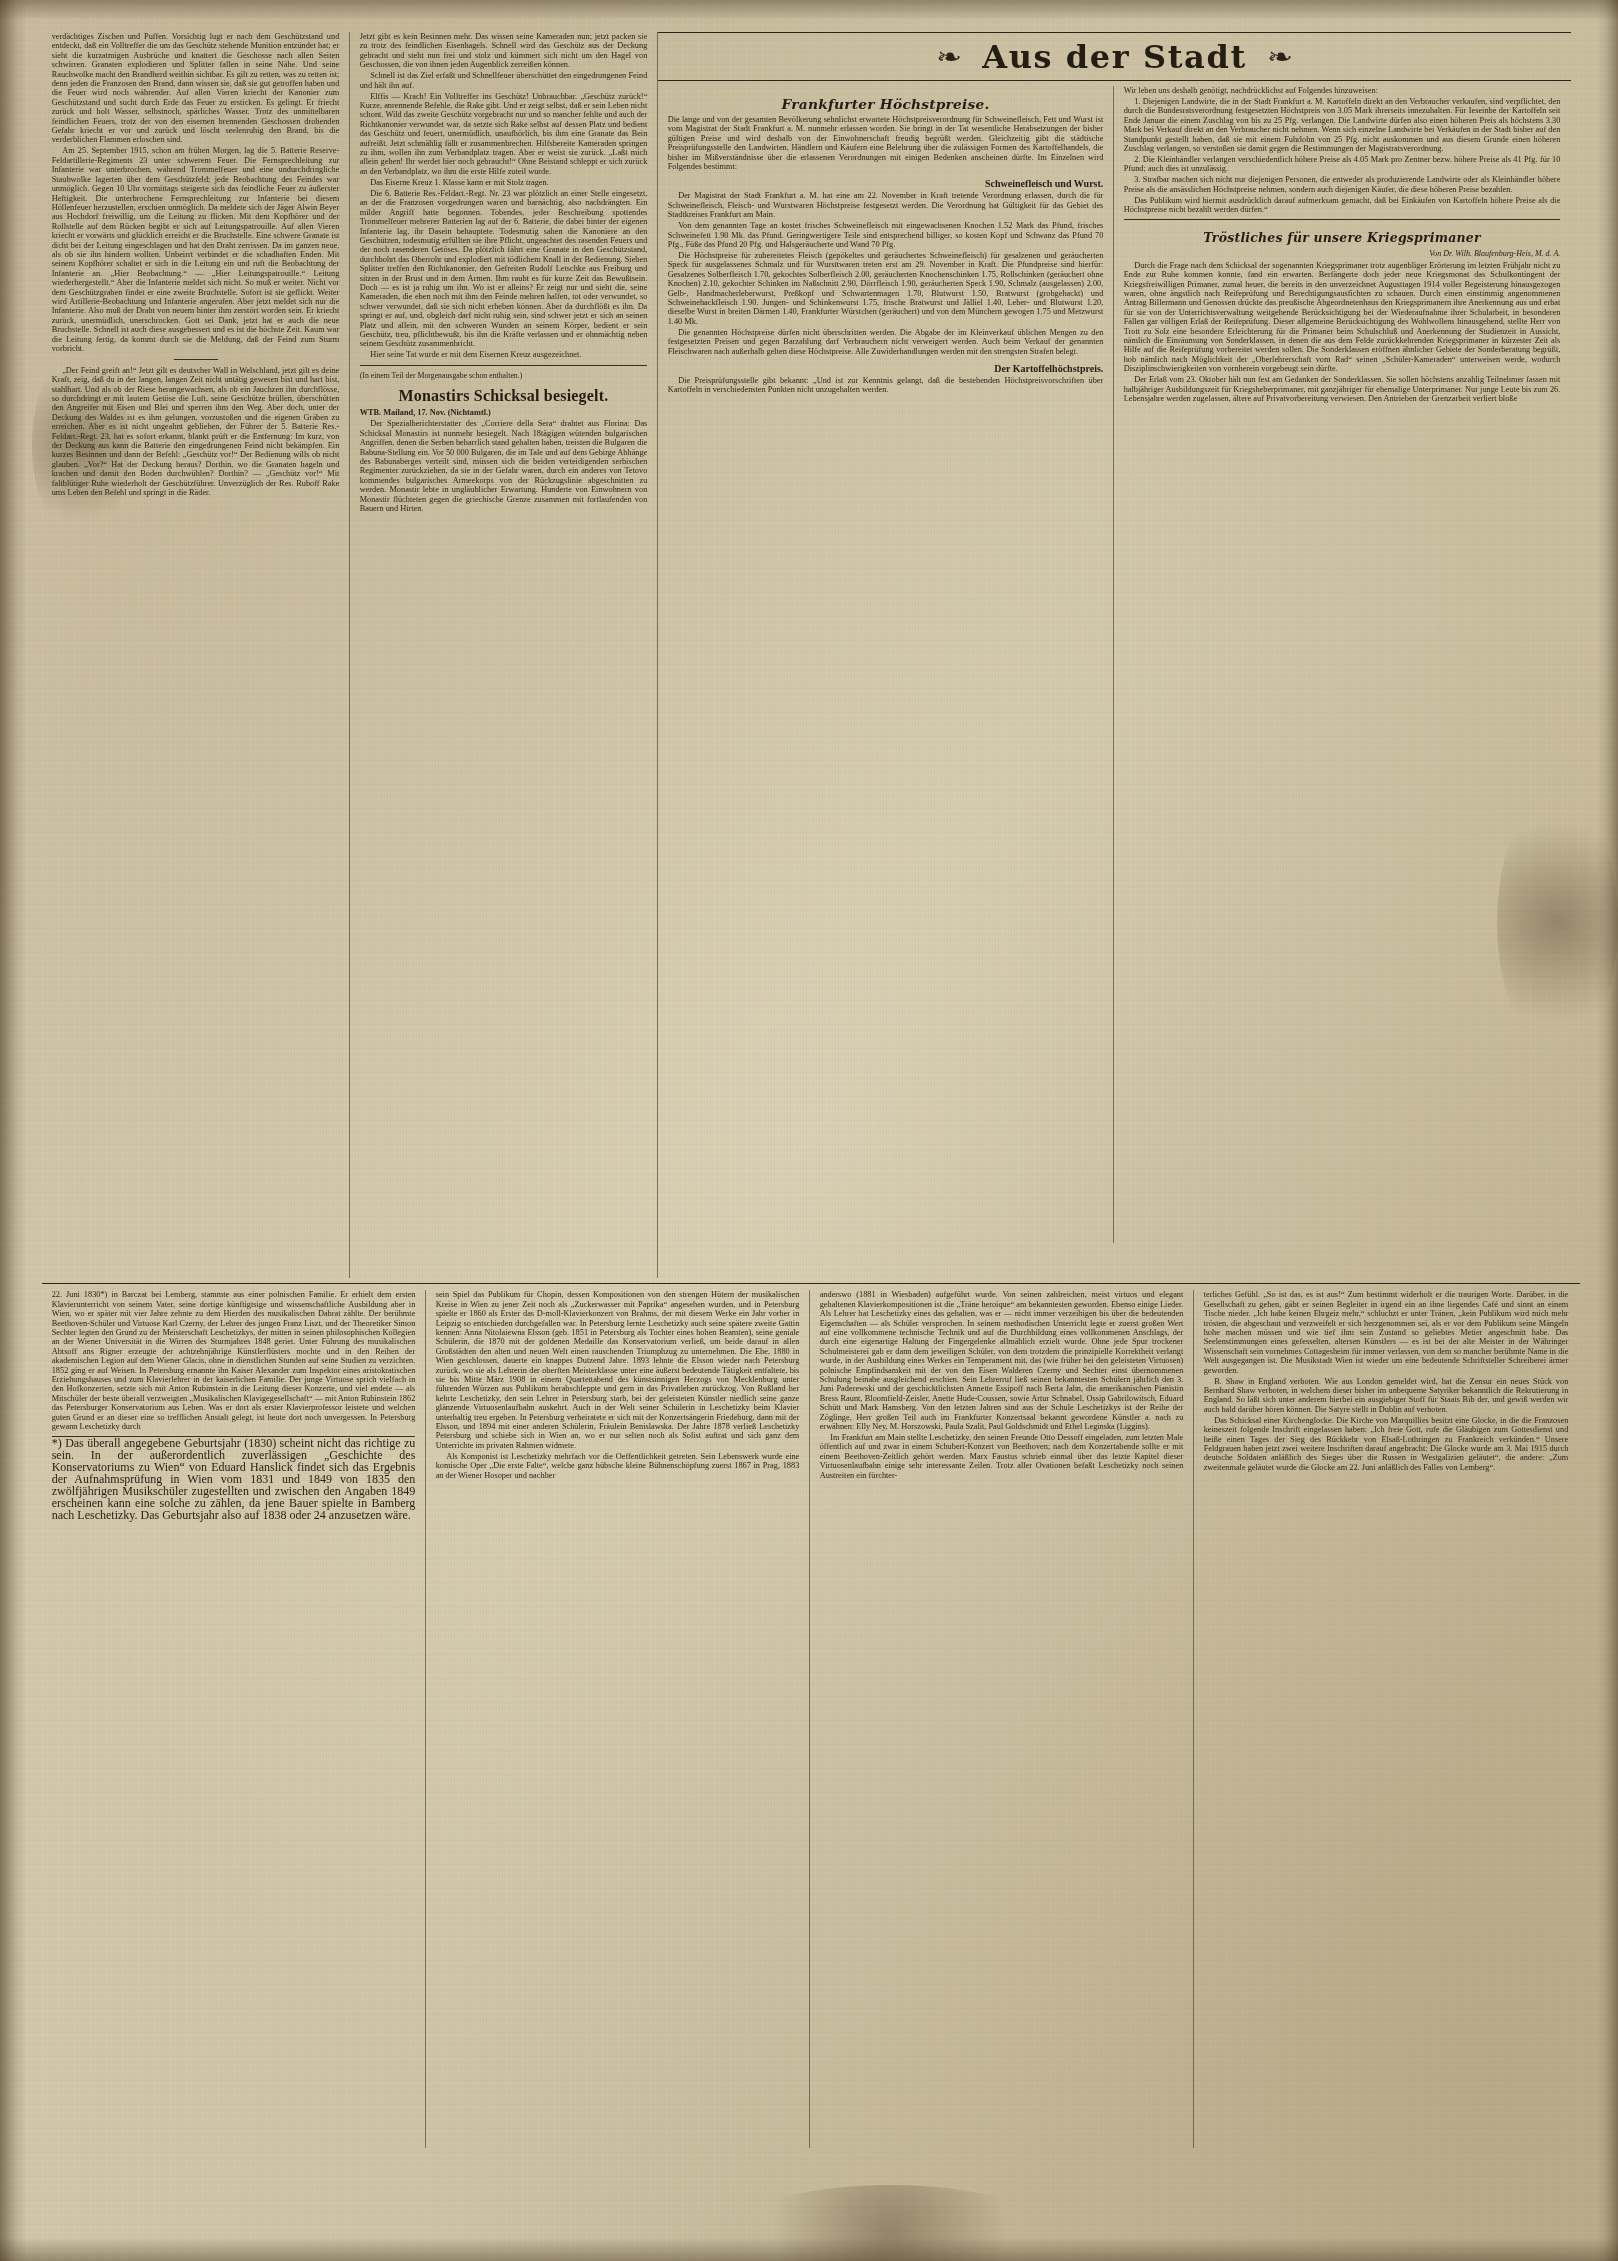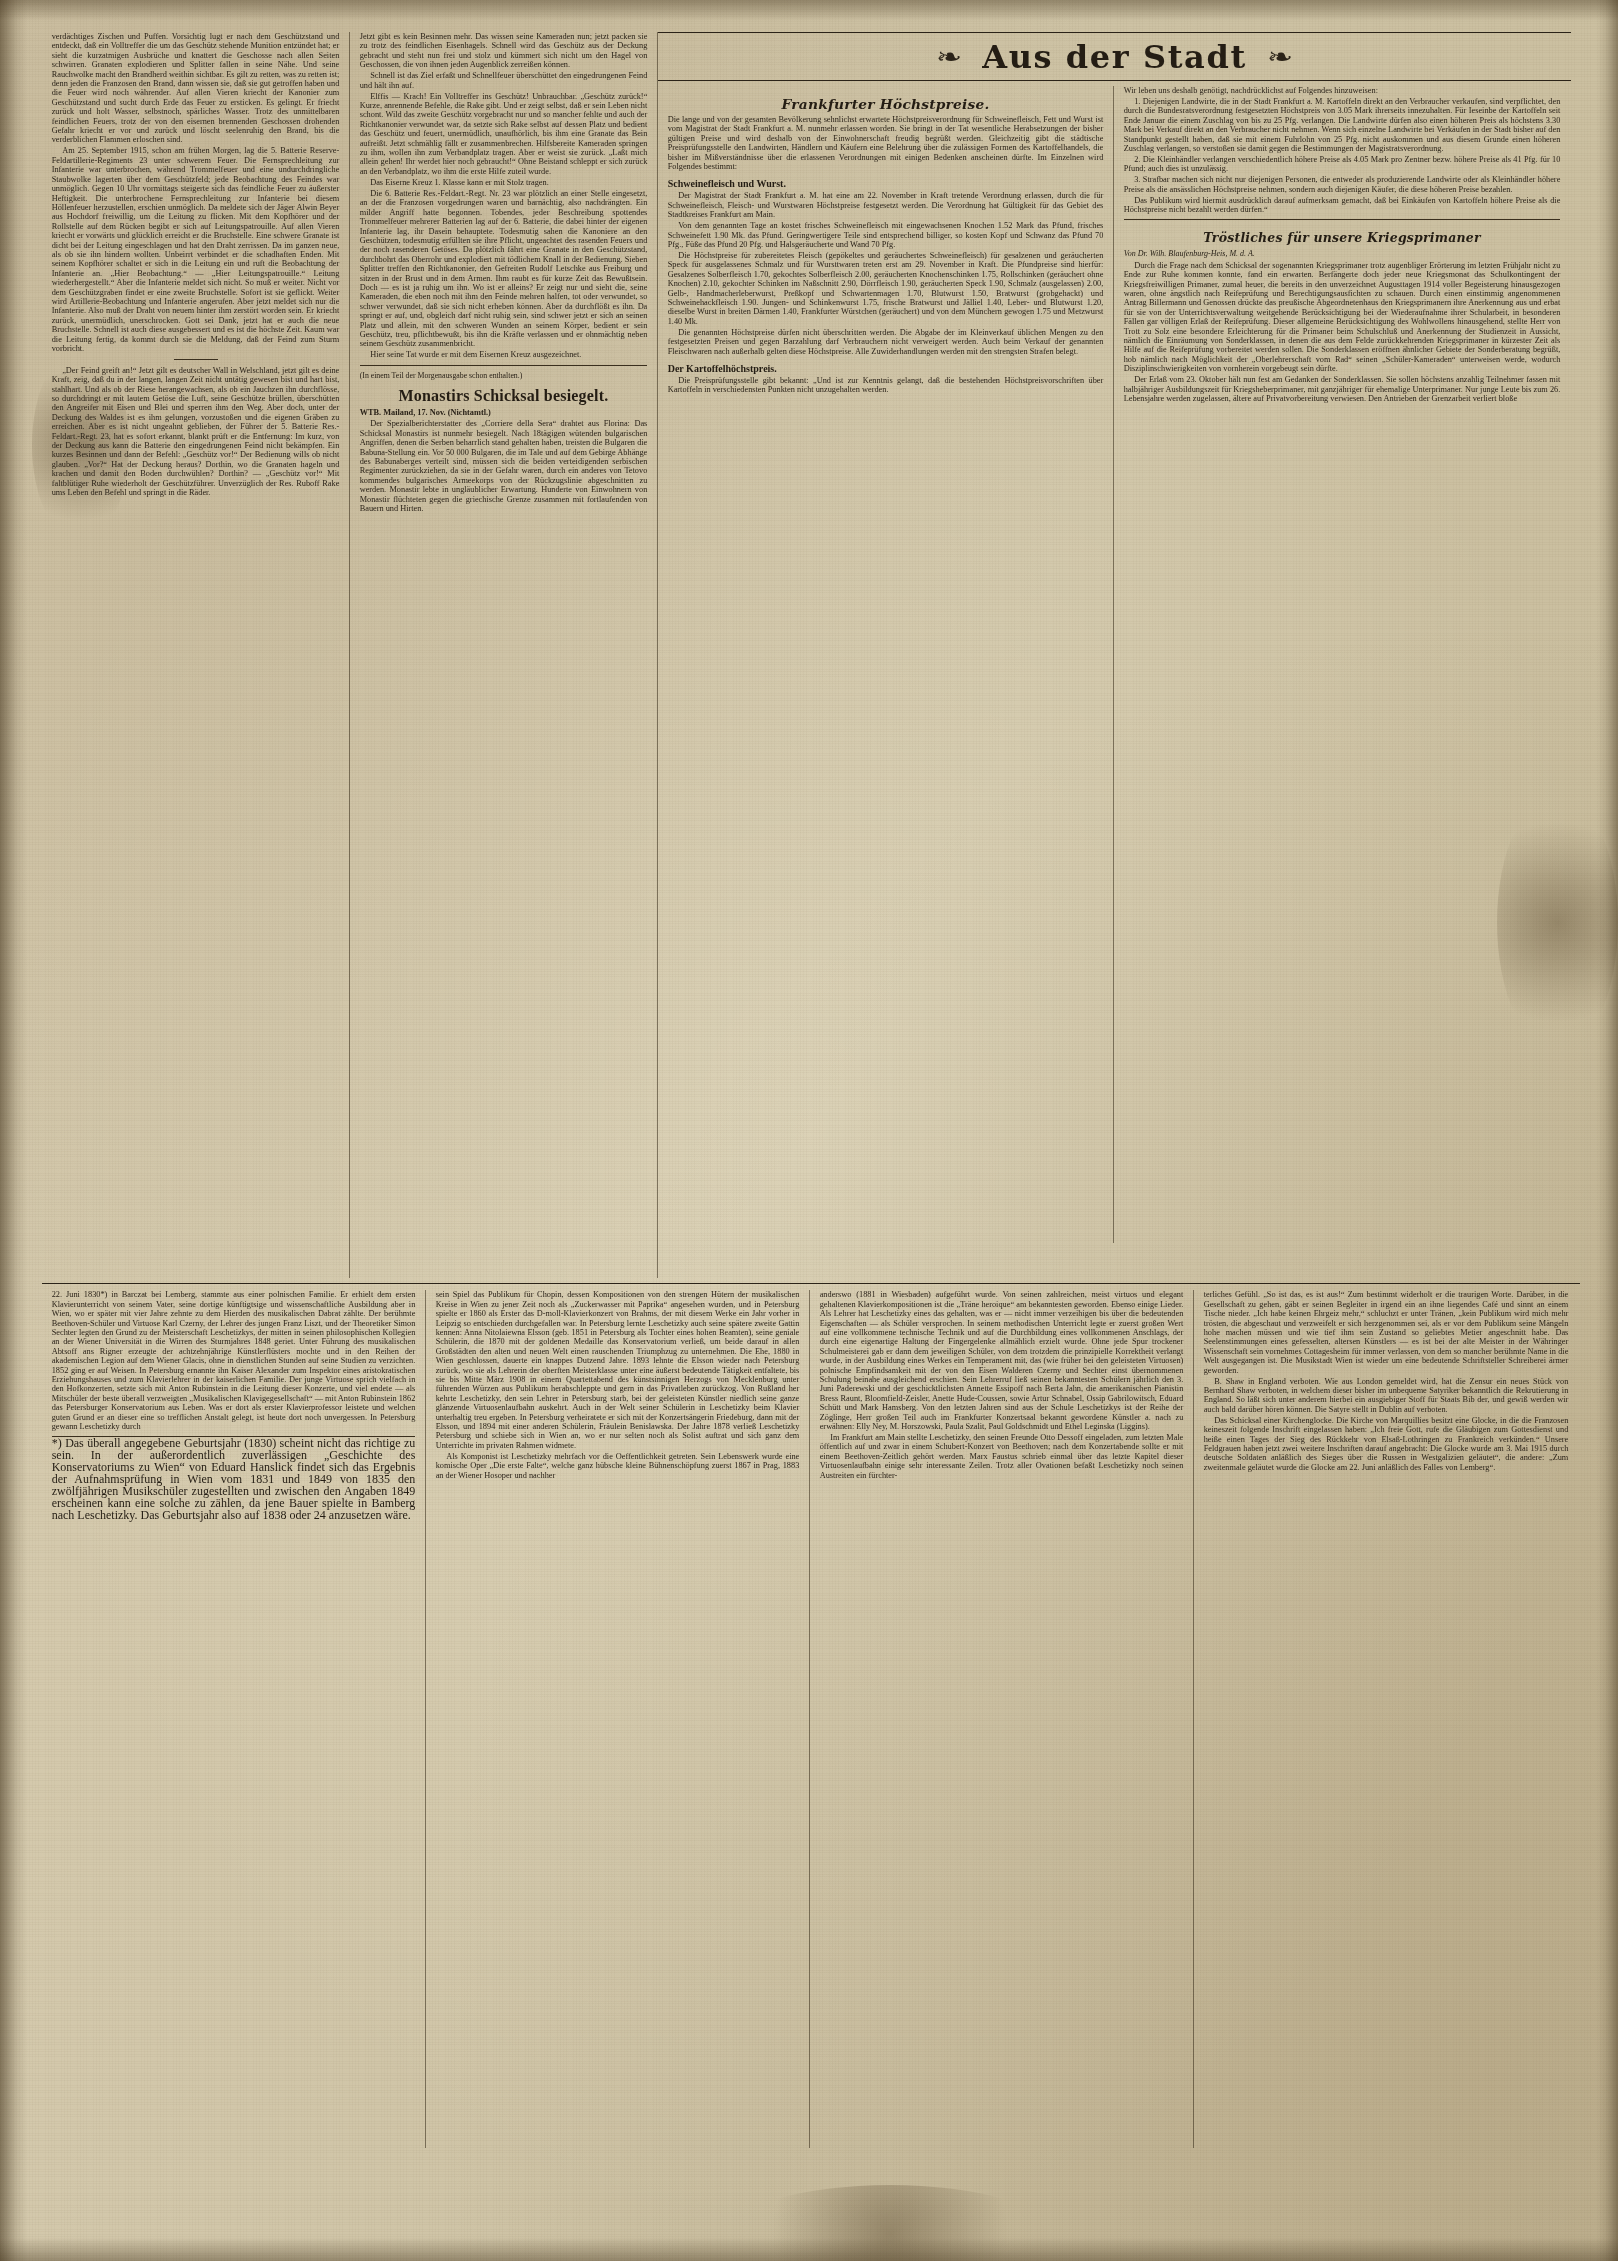--- a/index.html
+++ b/index.html
@@ -101,26 +101,26 @@
     letter-spacing:0.2px;
   }
   h3.sub.script{
     font-family:"DejaVu Serif", serif;
     font-style:italic;
     font-size:13.8px;
     margin-top:10px;
   }
   h4.subsm{
     margin:6.5px 0 2.4px 0;
-    text-align:left;
+    text-align:right;
     font-size:10px;
     font-weight:bold;
   }
   .byline{
-    text-align:left;font-size:8px;margin:0 0 3.2px 0;font-style:italic;
+    text-align:right;font-size:8px;margin:0 0 3.2px 0;font-style:italic;
   }
 
   
   .stadt-banner{
     border-top:1.6px solid #2b2318;
     border-bottom:1.6px solid #2b2318;
     height:47px;
     display:flex;align-items:center;justify-content:center;
     gap:23px;
     margin:0 0 4.9px 0;

